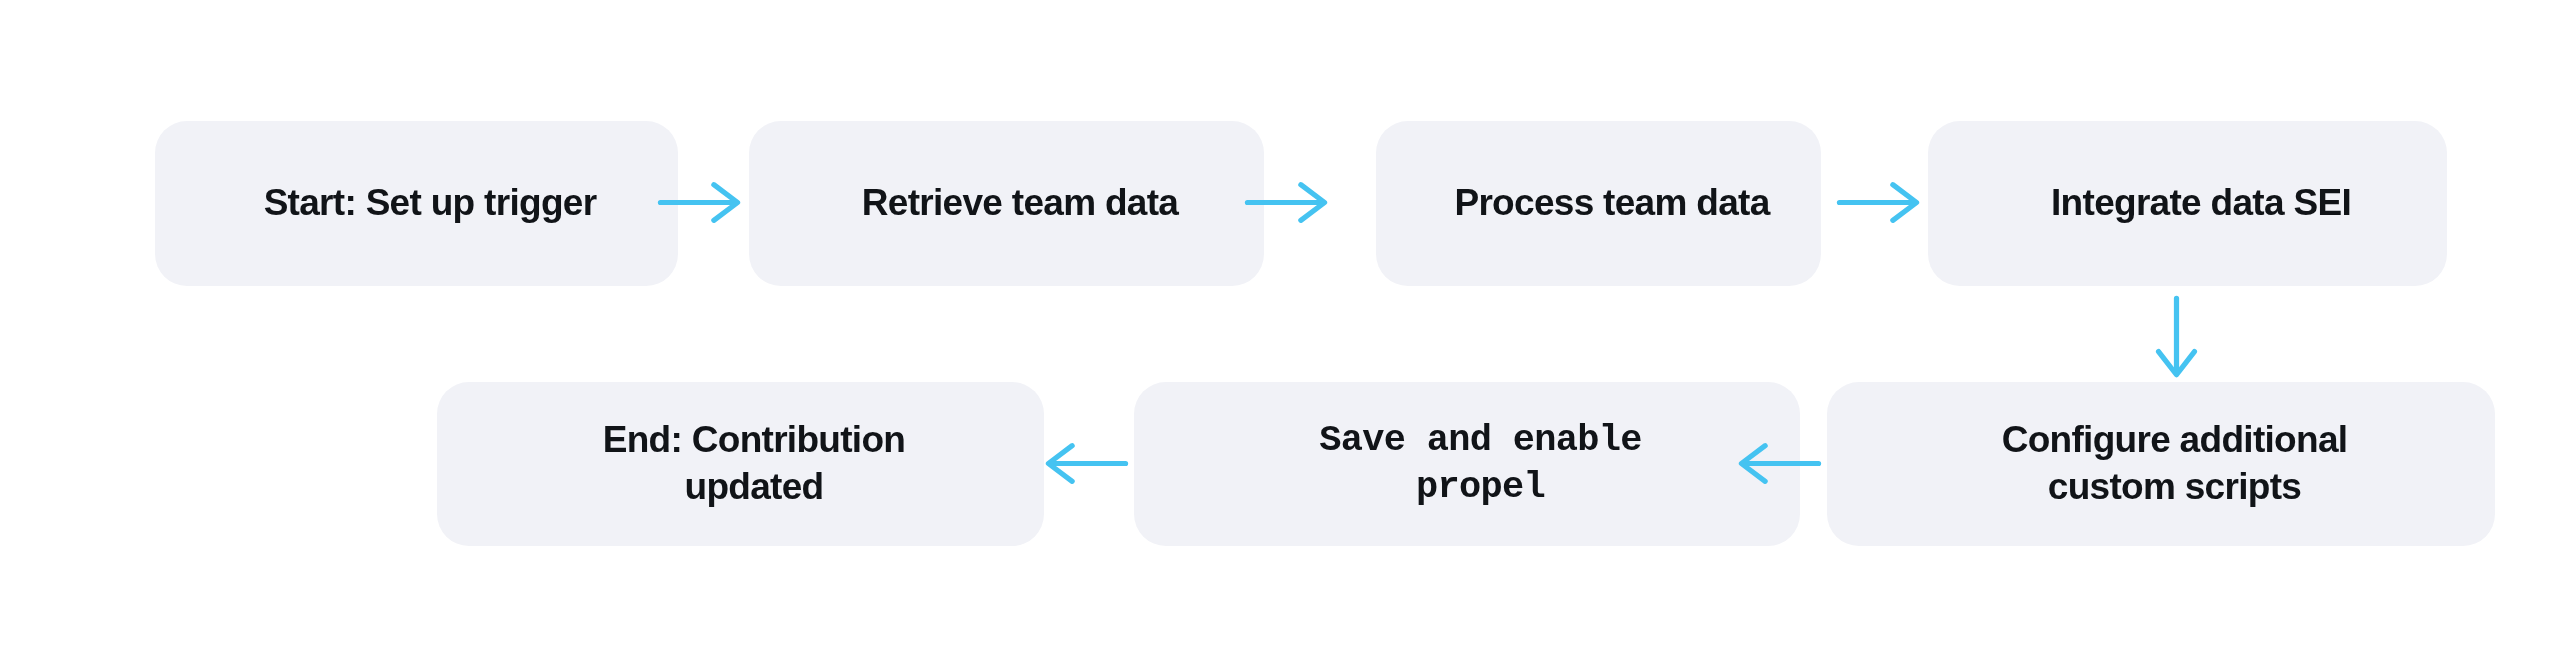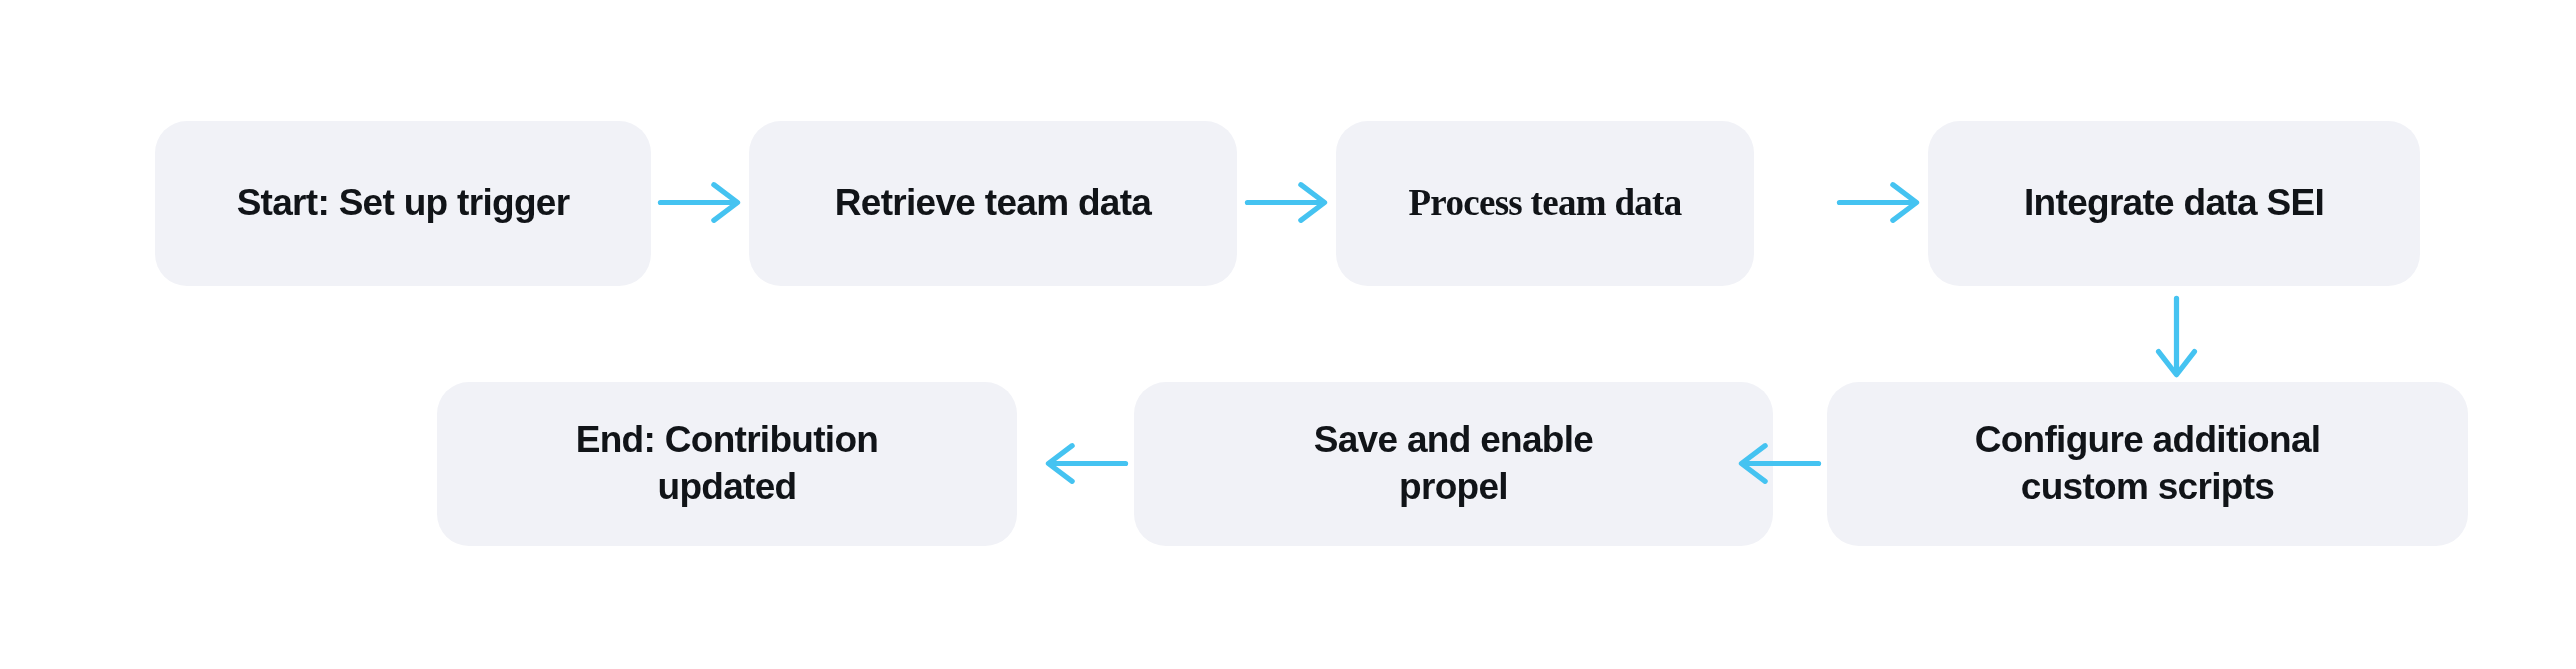--- a/index.html
+++ b/index.html
@@ -24,20 +24,21 @@
     display: flex;
     align-items: center;
     justify-content: center;
     text-align: center;
     color: var(--node-text, #111418);
     font-size: 37px;
     font-weight: 700;
     letter-spacing: -0.7px;
     line-height: 1.26;
     white-space: pre-line;
+    padding-left: 27px;
   }
   .row1 { top: 121px; height: 165px; }
   .row2 { top: 382px; height: 164px; }
   .arrow {
     position: absolute;
     display: block;
   }
   .arrow line, .arrow polyline {
     stroke: var(--arrow, #45c3f1);
     stroke-width: 7;
@@ -48,28 +49,28 @@
 </style>
 </head>
 <body>
 
 <div class="canvas">
 
   <div class="node row1" style="left:155px;  width:496px;">Start: Set up trigger</div>
 
   <div class="node row1" style="left:749px; width:488px;">Retrieve team data</div>
 
-  <div class="node row1" style="left:1336px; width:418px;font-family:Liberation Serif, serif;">Process team data</div>
+  <div class="node row1" style="left:1376px; width:418px;">Process team data</div>
 
   <div class="node row1" style="left:1928px; width:492px;">Integrate data SEI</div>
 
   <div class="node row2" style="left:437px;  width:580px;">End: Contribution
 updated</div>
 
-  <div class="node row2" style="left:1134px; width:639px;">Save and enable
+  <div class="node row2" style="left:1134px; width:639px;font-family:Liberation Mono, monospace;">Save and enable
 propel</div>
 
   <div class="node row2" style="left:1827px; width:641px;">Configure additional
 custom scripts</div>
 
   <svg class="arrow" style="left:656px; top:180px;" width="89" height="45" viewBox="0 0 120 60">
     <line x1="6" y1="30" x2="106" y2="30"></line>
     <polyline points="78,6 110,30 78,54"></polyline>
   </svg>
 

